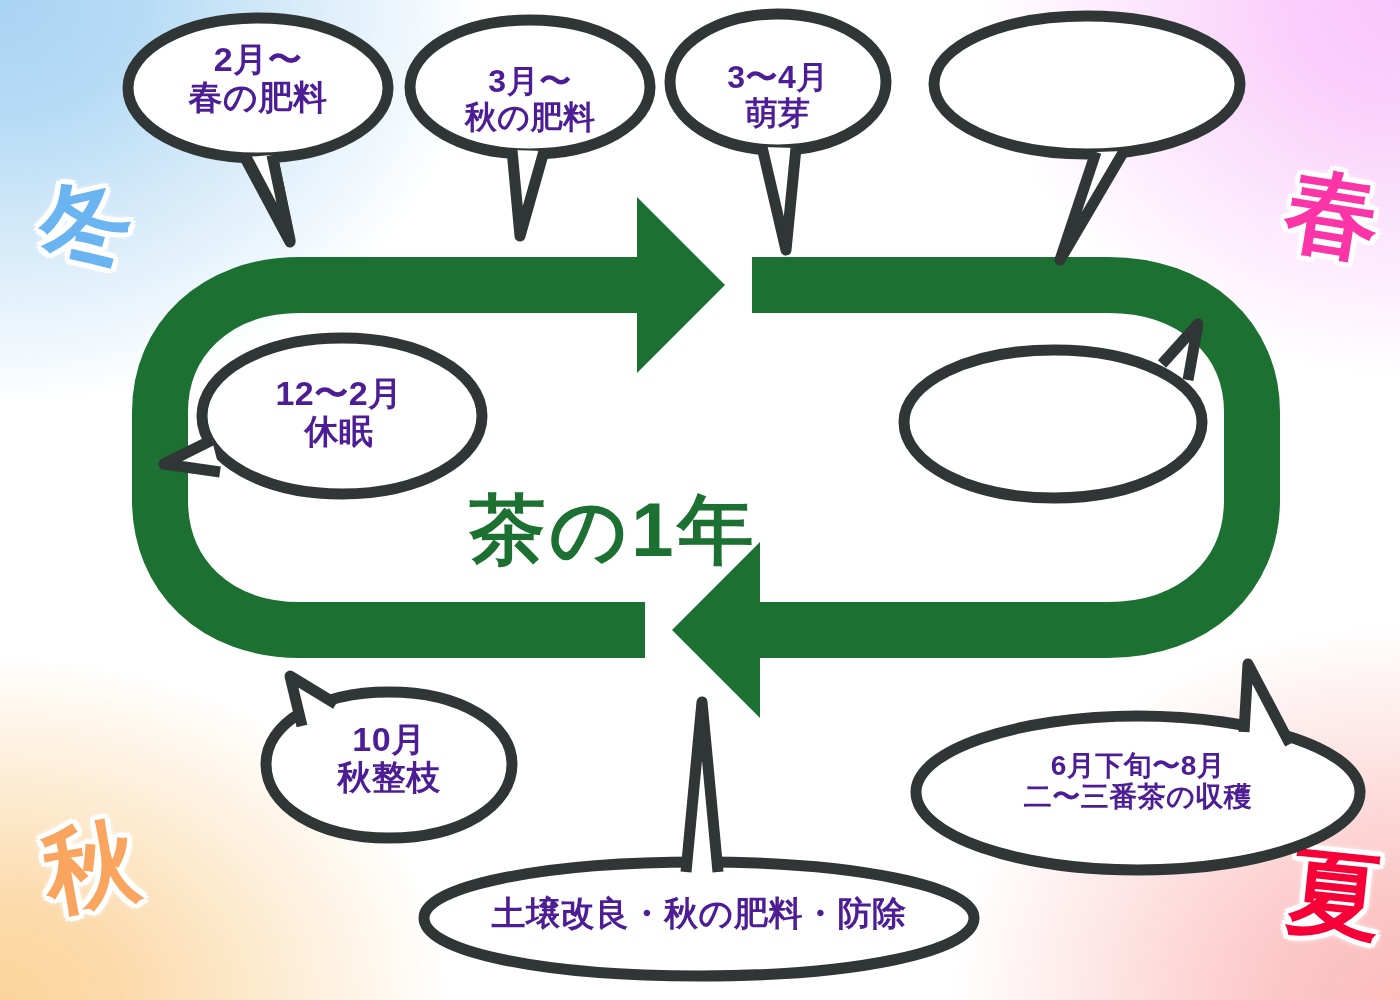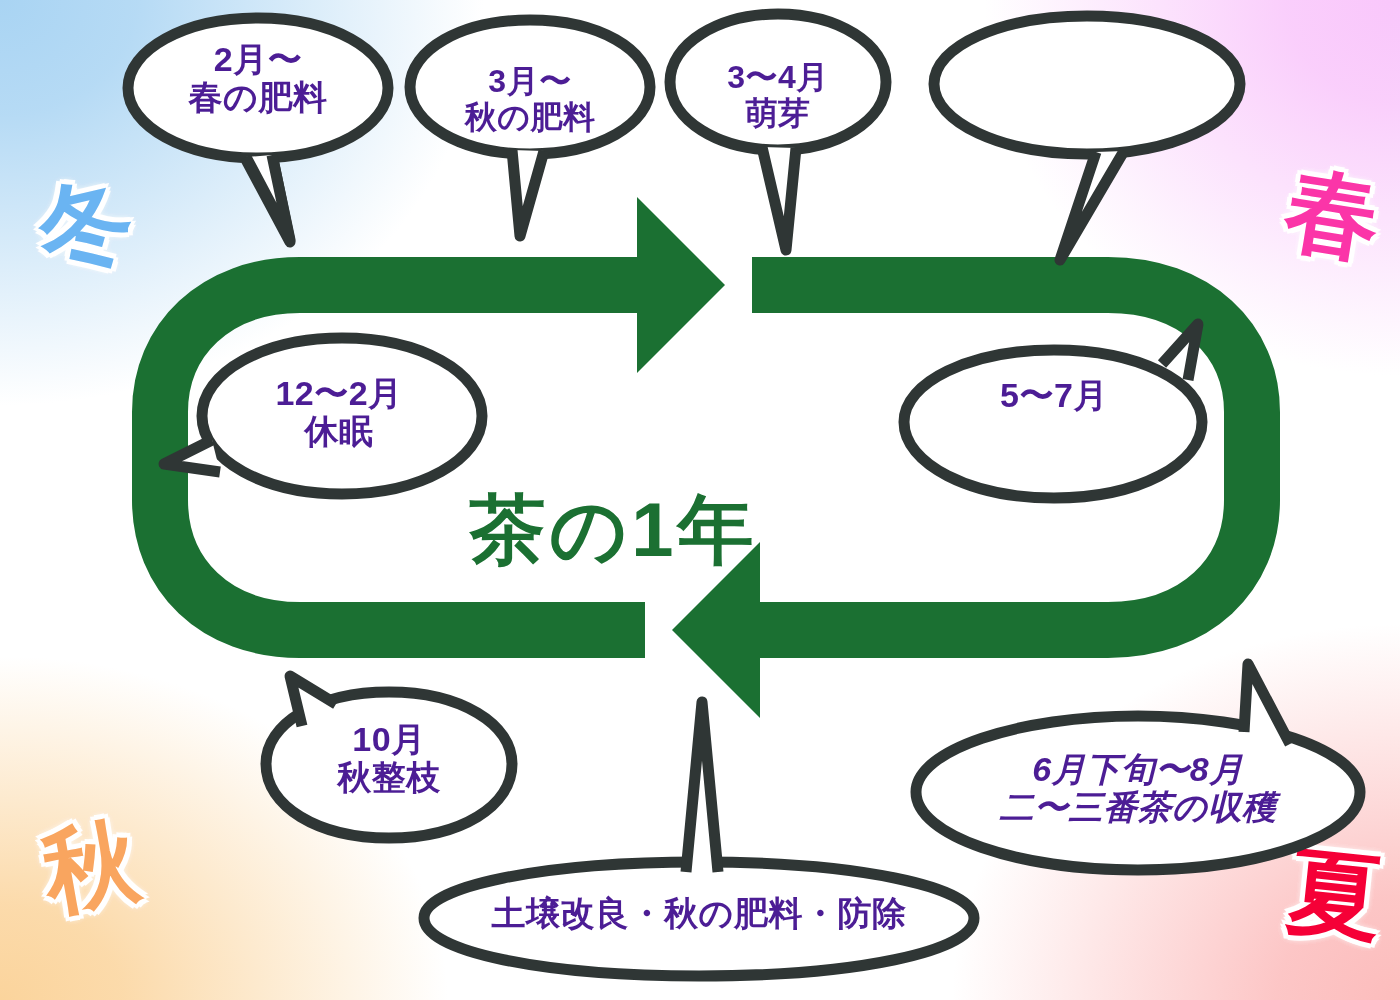--- a/index.html
+++ b/index.html
@@ -85,21 +85,21 @@
   #bubble-mar   { left: 404px; top: 14px;  width: 252px; height: 144px; }
   #bubble-bud   { left: 664px; top: 8px;   width: 228px; height: 146px; }
   #bubble-first { left: 928px; top: 10px;  width: 318px; height: 148px; }
   #bubble-dorm  { left: 196px; top: 332px; width: 286px; height: 170px; }
   #bubble-prune { left: 896px; top: 340px; width: 316px; height: 152px; }
   #bubble-aut   { left: 258px; top: 680px; width: 262px; height: 154px; }
   #bubble-soil  { left: 418px; top: 852px; width: 562px; height: 130px; }
   #bubble-second{ left: 908px; top: 688px; width: 460px; height: 172px; }
   .fs32 { font-size: 32px; margin-top: 24px; }
   .fs34 { font-size: 34px; }
-  .fs36 { font-size: 34px; font-style: italic; }
+  .fs36 { font-size: 28px; }
 </style>
 </head>
 <body>
 
 <div id="stage">
 
   <div class="bg-layer" id="bg-tl"></div>
   <div class="bg-layer" id="bg-tr"></div>
   <div class="bg-layer" id="bg-bl"></div>
   <div class="bg-layer" id="bg-br"></div>
@@ -205,21 +205,20 @@
       <span class="ln">休眠</span>
     </div>
   </div>
 
   <div class="bubble" id="bubble-prune">
     <svg width="316" height="170" viewBox="0 0 316 170">
       <path d="M158,10 C242,10 306,42 306,82 C306,124 242,158 158,158 C74,158 8,124 8,82 C8,42 74,10 158,10 Z" fill="#ffffff" stroke="#2f3635" stroke-width="11" stroke-linejoin="round"></path>
       <path d="M266,24 L302,-16 L292,40" fill="#ffffff" stroke="#2f3635" stroke-width="11" stroke-linejoin="round"></path>
     </svg>
     <div class="btext fs34" style="top:36px;">
-      <span class="ln">5〜7月</span>
     </div>
   </div>
 
   <div class="bubble" id="bubble-aut">
     <svg width="262" height="170" viewBox="0 0 262 170">
       <path d="M131,12 C203,12 254,44 254,84 C254,126 203,158 131,158 C59,158 8,126 8,84 C8,44 59,12 131,12 Z" fill="#ffffff" stroke="#2f3635" stroke-width="11" stroke-linejoin="round"></path>
       <path d="M44,46 L32,-4 L78,24" fill="#ffffff" stroke="#2f3635" stroke-width="11" stroke-linejoin="round"></path>
     </svg>
     <div class="btext fs34" style="top:40px;">
       <span class="ln">10月</span>

